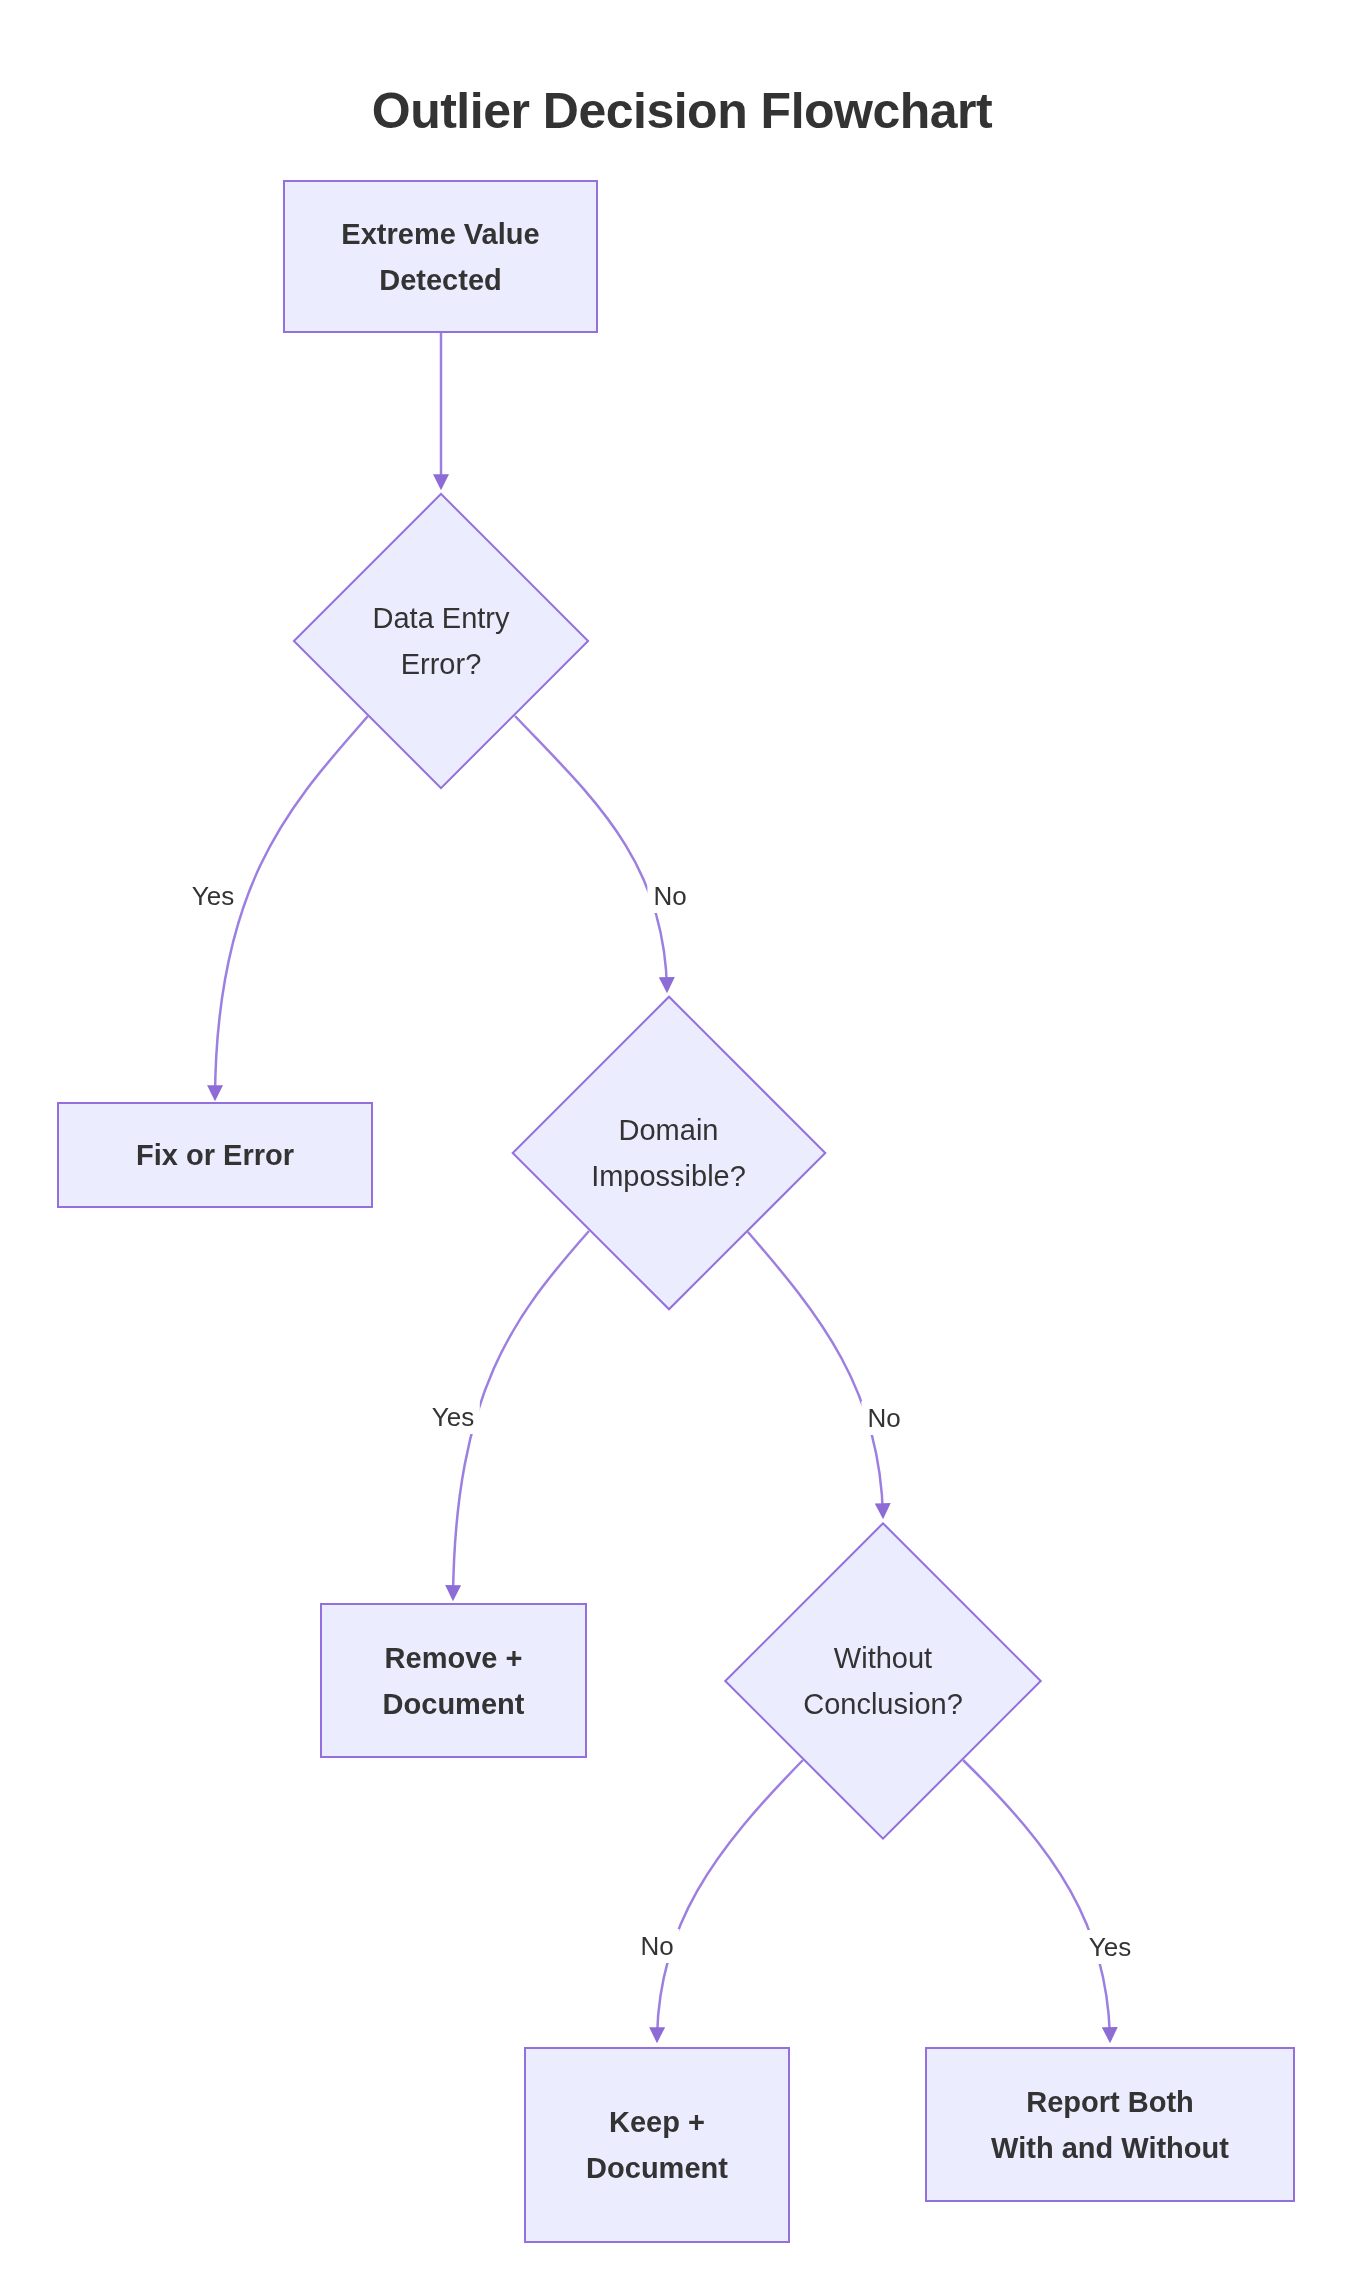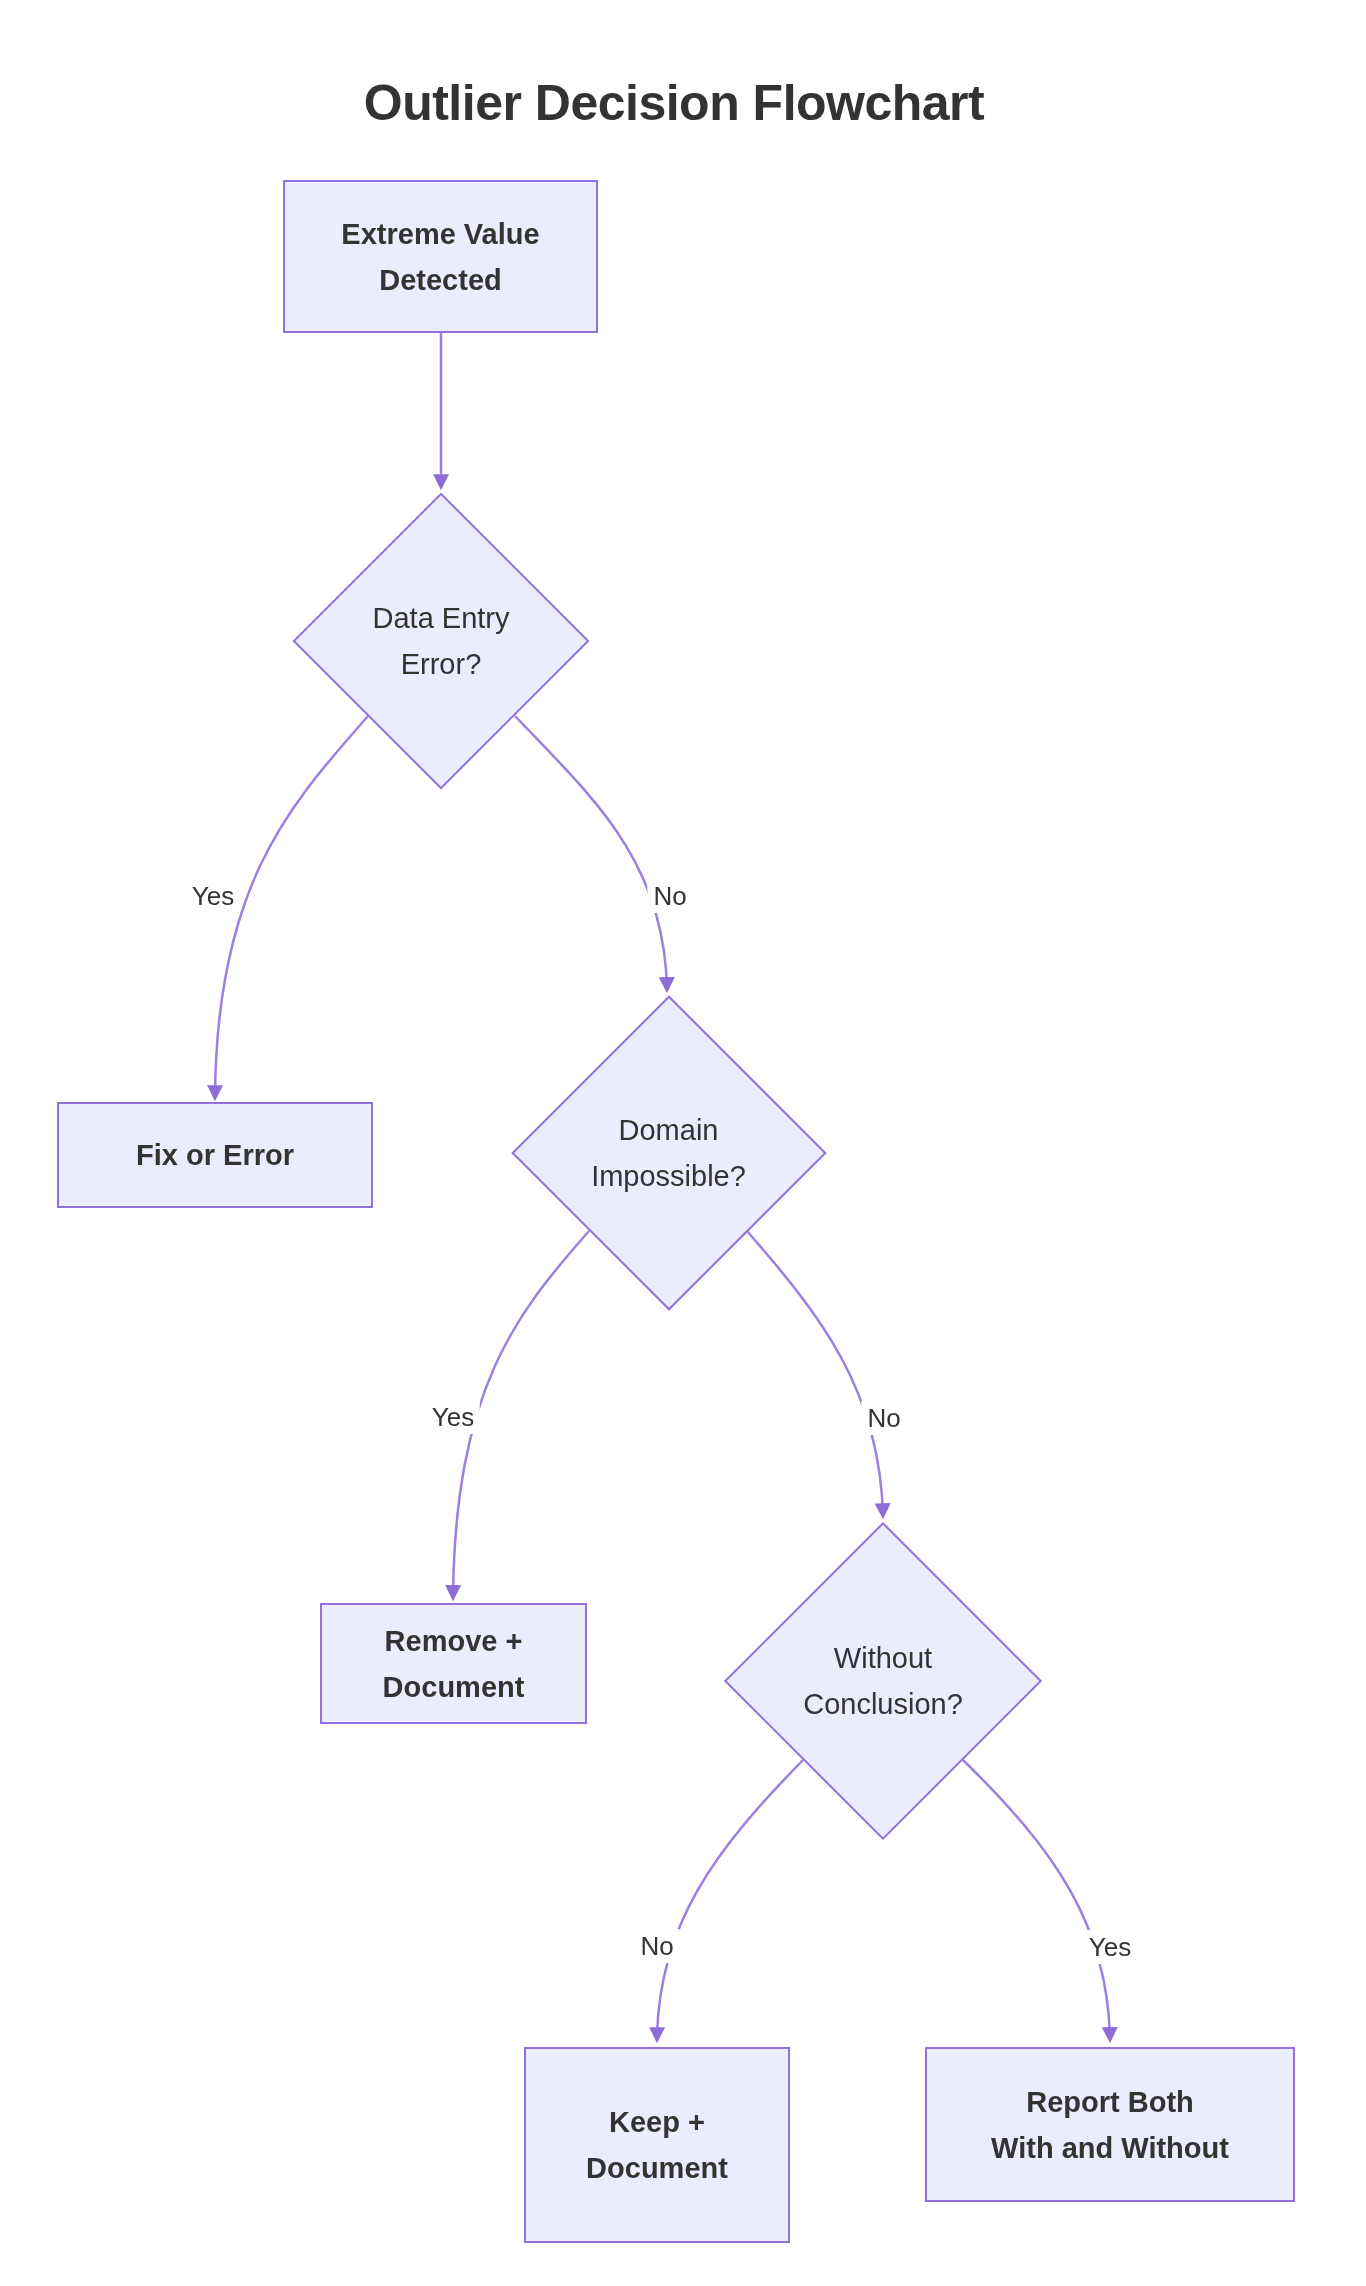--- a/index.html
+++ b/index.html
@@ -13,21 +13,21 @@
     width: 1366px;
     height: 2286px;
     background: var(--background, #ffffff);
     overflow: hidden;
   }
   .title {
     position: absolute;
     left: 666px;
     top: 95px;
     transform: translate(-50%, -50%);
-    margin: 8px;
+    margin: 16px;
     font-size: 50px;
     font-weight: 700;
     letter-spacing: -0.5px;
     color: var(--text-color, #333333);
     white-space: nowrap;
   }
   .edges {
     position: absolute;
     left: 0;
     top: 0;
@@ -121,21 +121,21 @@
   <div class="node rect" style="left:57px; top:1102px; width:316px; height:106px">
     <span class="node-label">Fix or Error</span>
   </div>
 
   <div class="node" style="left:510px; top:996px; width:317px; height:314px">
     <div class="diamond-shape" style="width:223px; height:223px"></div>
     <span class="node-label">Domain
 Impossible?</span>
   </div>
 
-  <div class="node rect" style="left:320px; top:1603px; width:267px; height:121px">
+  <div class="node rect" style="left:320px; top:1603px; width:267px; height:155px">
     <span class="node-label">Remove +
 Document</span>
   </div>
 
   <div class="node" style="left:723px; top:1522px; width:320px; height:318px">
     <div class="diamond-shape" style="width:225px; height:225px"></div>
     <span class="node-label">Without
 Conclusion?</span>
   </div>
 

